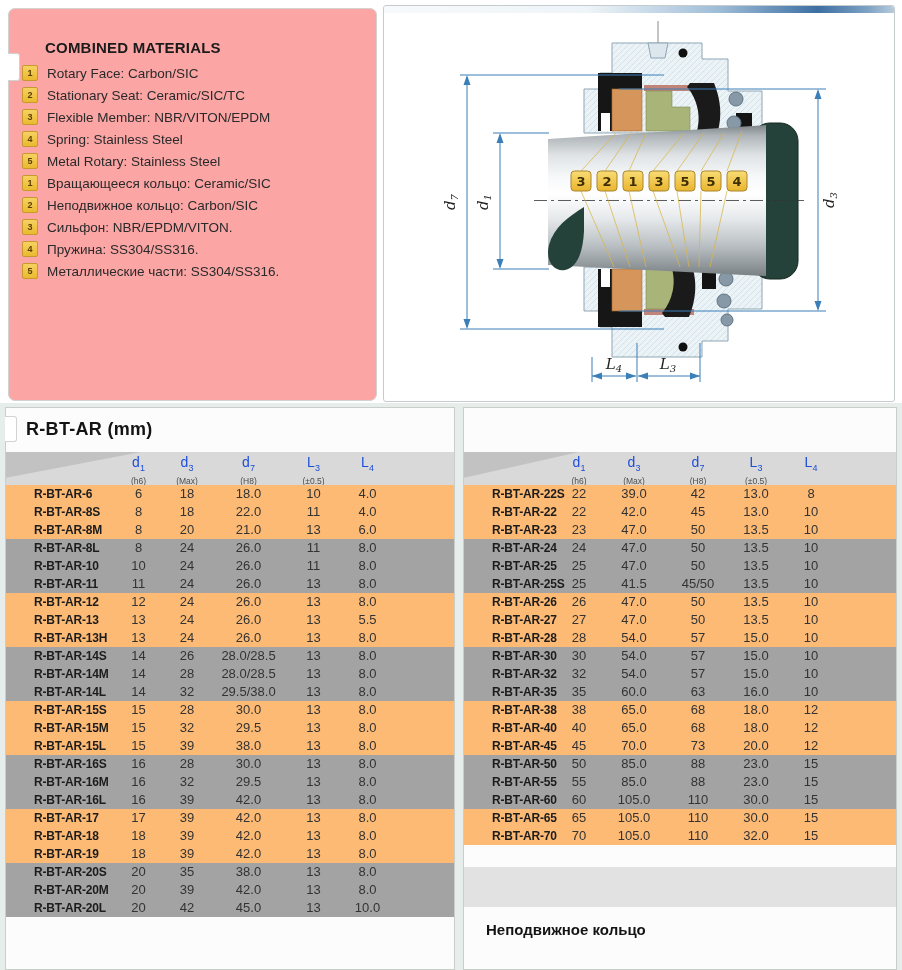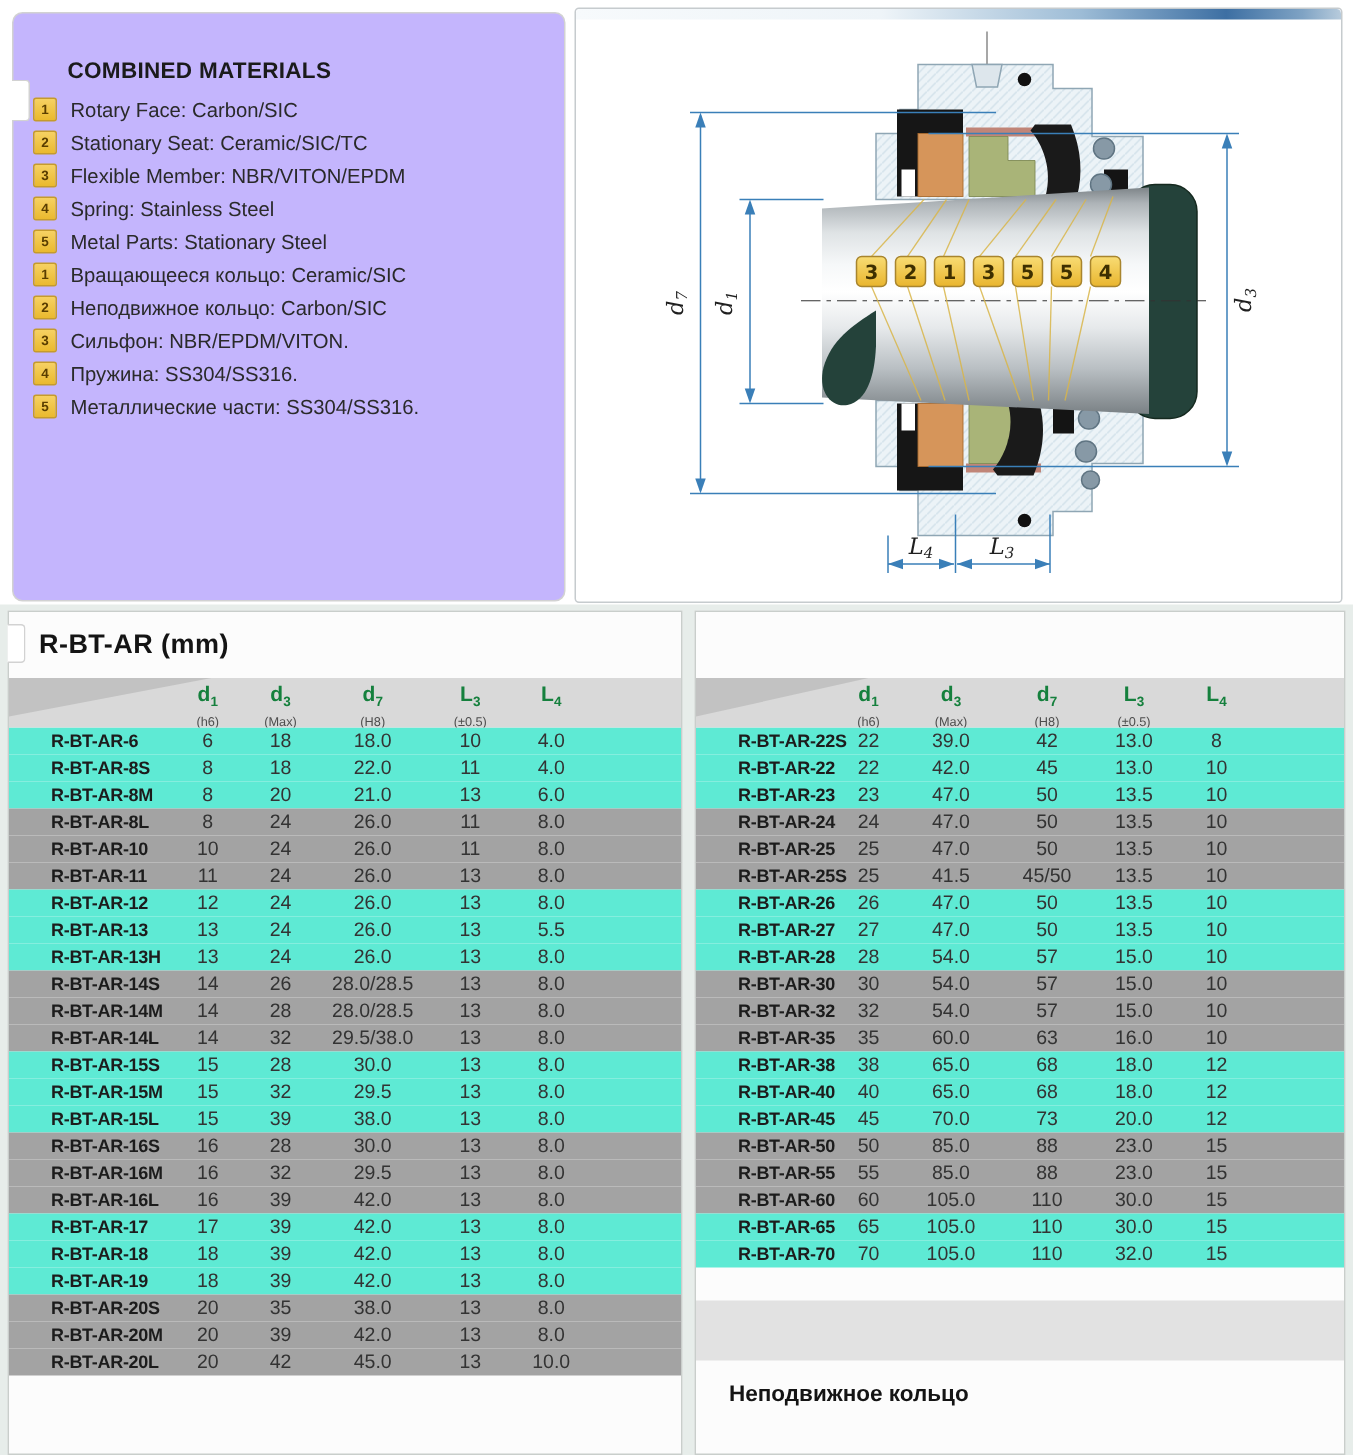--- a/index.html
+++ b/index.html
@@ -7,21 +7,21 @@
     width:902px;height:970px;position:relative;overflow:hidden;
     background:#ffffff;
     font-family:"Liberation Sans", sans-serif;
     -webkit-font-smoothing:antialiased;
   }
   .bottom-bg{position:absolute;left:0;top:403px;width:902px;height:567px;background:#e7edea;}
 
   
   .materials-panel{
     position:absolute;left:8px;top:8px;width:367px;height:391px;
-    background:#c4b5fd;border:1px solid #d2d2d2;border-radius:7px;
+    background:#fca5a5;border:1px solid #d2d2d2;border-radius:7px;
   }
   .edge-notch{position:absolute;left:-1px;top:44px;width:11px;height:26px;background:#fff;border:1px solid #d2d2d2;border-left:none;border-radius:0 3px 3px 0;}
   .mat-title{font-weight:bold;font-size:15px;color:#1b1b1b;margin:30px 0 6px 36px;letter-spacing:.2px;}
   .mat-title.ru{margin-top:44px;}
   .mat-item{display:flex;align-items:center;margin:0 0 0 13px;padding:3px 0;}
   .badge{
     width:14px;height:14px;flex:0 0 14px;margin-right:9px;
     background:linear-gradient(180deg,#f6d163,#eab92e);
     border:1px solid #c59b2d;border-radius:2px;
     font-size:9px;font-weight:bold;color:#5a3e00;
@@ -44,24 +44,24 @@
   .panel-r{left:463px;width:434px;height:563px;}
   .tbl-title{font-size:18px;font-weight:bold;color:#141414;padding:11px 0 0 20px;height:33px;letter-spacing:.3px;}
   .spacer{height:44px;}
   .thead{position:relative;height:33px;background:#d9d9d9;overflow:hidden;}
   .tri{position:absolute;left:0;top:0;width:135px;height:100%;background:#c2c2c2;
        clip-path:polygon(0 0,100% 0,0 78%);}
   .panel-r .tri{width:115px;}
   .grid-l{display:grid;grid-template-columns:108px 49px 48px 75px 55px 53px 1fr;}
   .grid-r{display:grid;grid-template-columns:90px 50px 60px 68px 48px 62px 1fr;}
   .hcol{text-align:center;padding-top:3px;position:relative;z-index:1;}
-  .hmain{font-size:14px;font-weight:bold;color:#15803d;line-height:15px;}
+  .hmain{font-size:14px;font-weight:normal;color:#1d4ed8;line-height:15px;}
   .hmain sub{font-size:9px;}
   .hnote{font-size:8.5px;color:#4d4d4d;line-height:10px;}
-  .trow{height:18px;background:#5eead4;}
+  .trow{height:18px;background:#fdba74;}
   .trow.alt{background:#a3a3a3;}
   .cell{line-height:18px;font-size:13px;color:#333;}
   .cell.num{text-align:center;}
   .cell.name{font-size:12px;font-weight:bold;color:#1c1c1c;padding-left:28px;letter-spacing:-0.2px;white-space:nowrap;}
   .panel-r .cell.name{}
   .gray-band{height:40px;background:#e2e2e2;margin-top:22px;}
   .foot-head{font-size:15px;font-weight:bold;color:#141414;margin:14px 0 3px 22px;}
   .foot-type{font-size:13px;color:#3c3c3c;margin-left:22px;}
 
   
@@ -93,21 +93,21 @@
       <div class="mat-item">
         <span class="badge">3</span>
         <span class="mat-text">Flexible Member: NBR/VITON/EPDM</span>
       </div>
       <div class="mat-item">
         <span class="badge">4</span>
         <span class="mat-text">Spring: Stainless Steel</span>
       </div>
       <div class="mat-item">
         <span class="badge">5</span>
-        <span class="mat-text">Metal Parts: Stationary Steel</span>
+        <span class="mat-text">Metal Rotary: Stainless Steel</span>
       </div>
     </div>
   <div id="ru-items">
       <div class="mat-item">
         <span class="badge">1</span>
         <span class="mat-text">Вращающееся кольцо: Ceramic/SIC</span>
       </div>
       <div class="mat-item">
         <span class="badge">2</span>
         <span class="mat-text">Неподвижное кольцо: Carbon/SIC</span>

